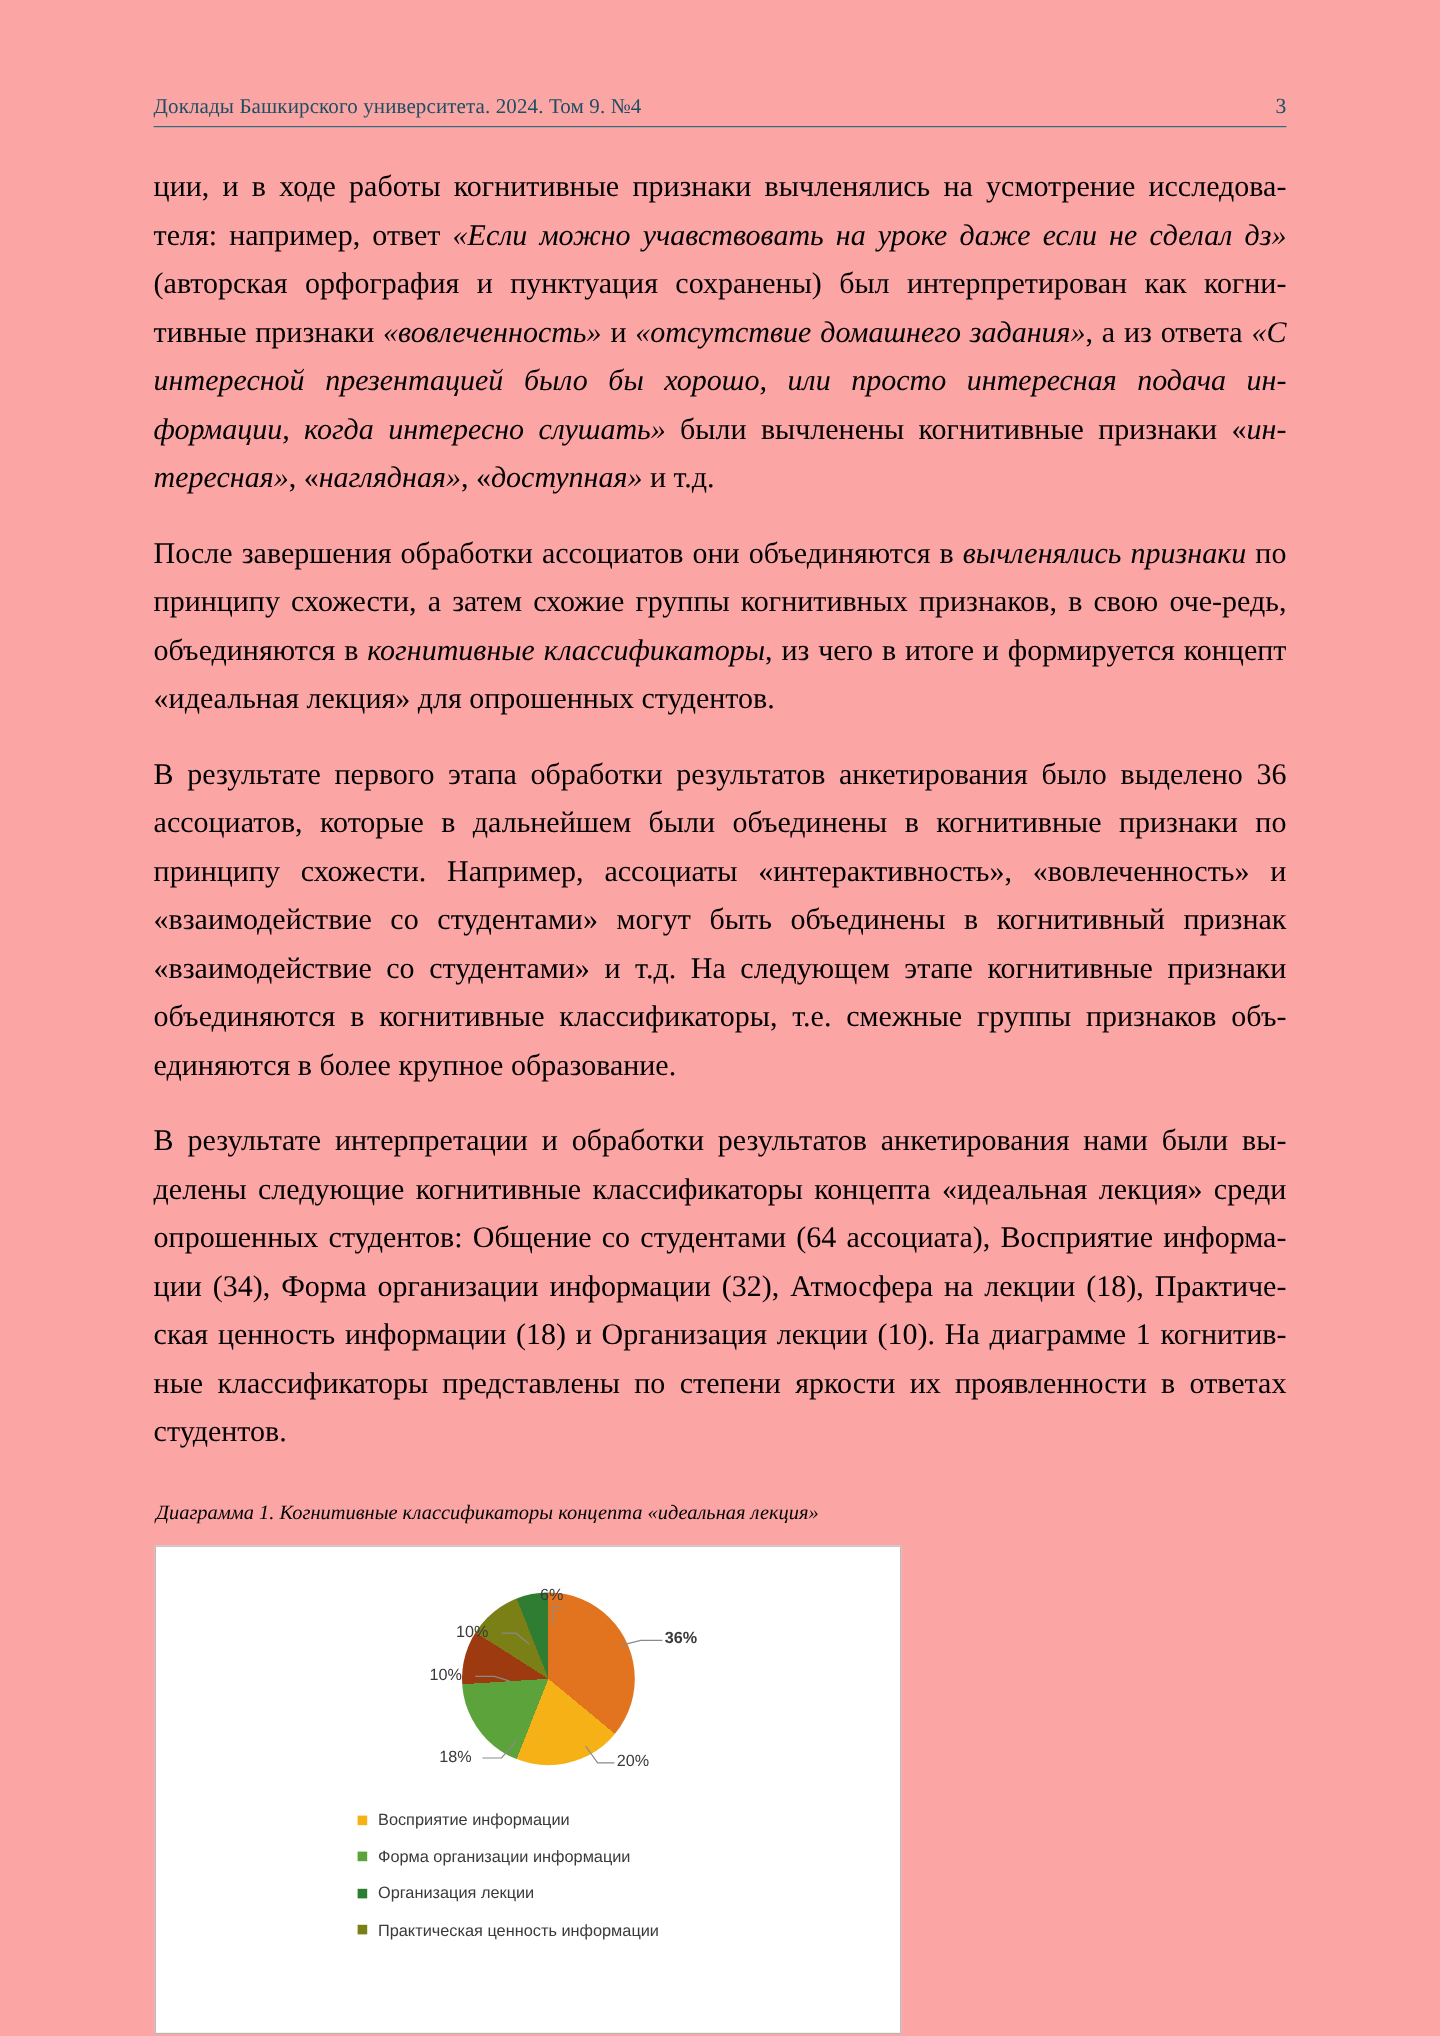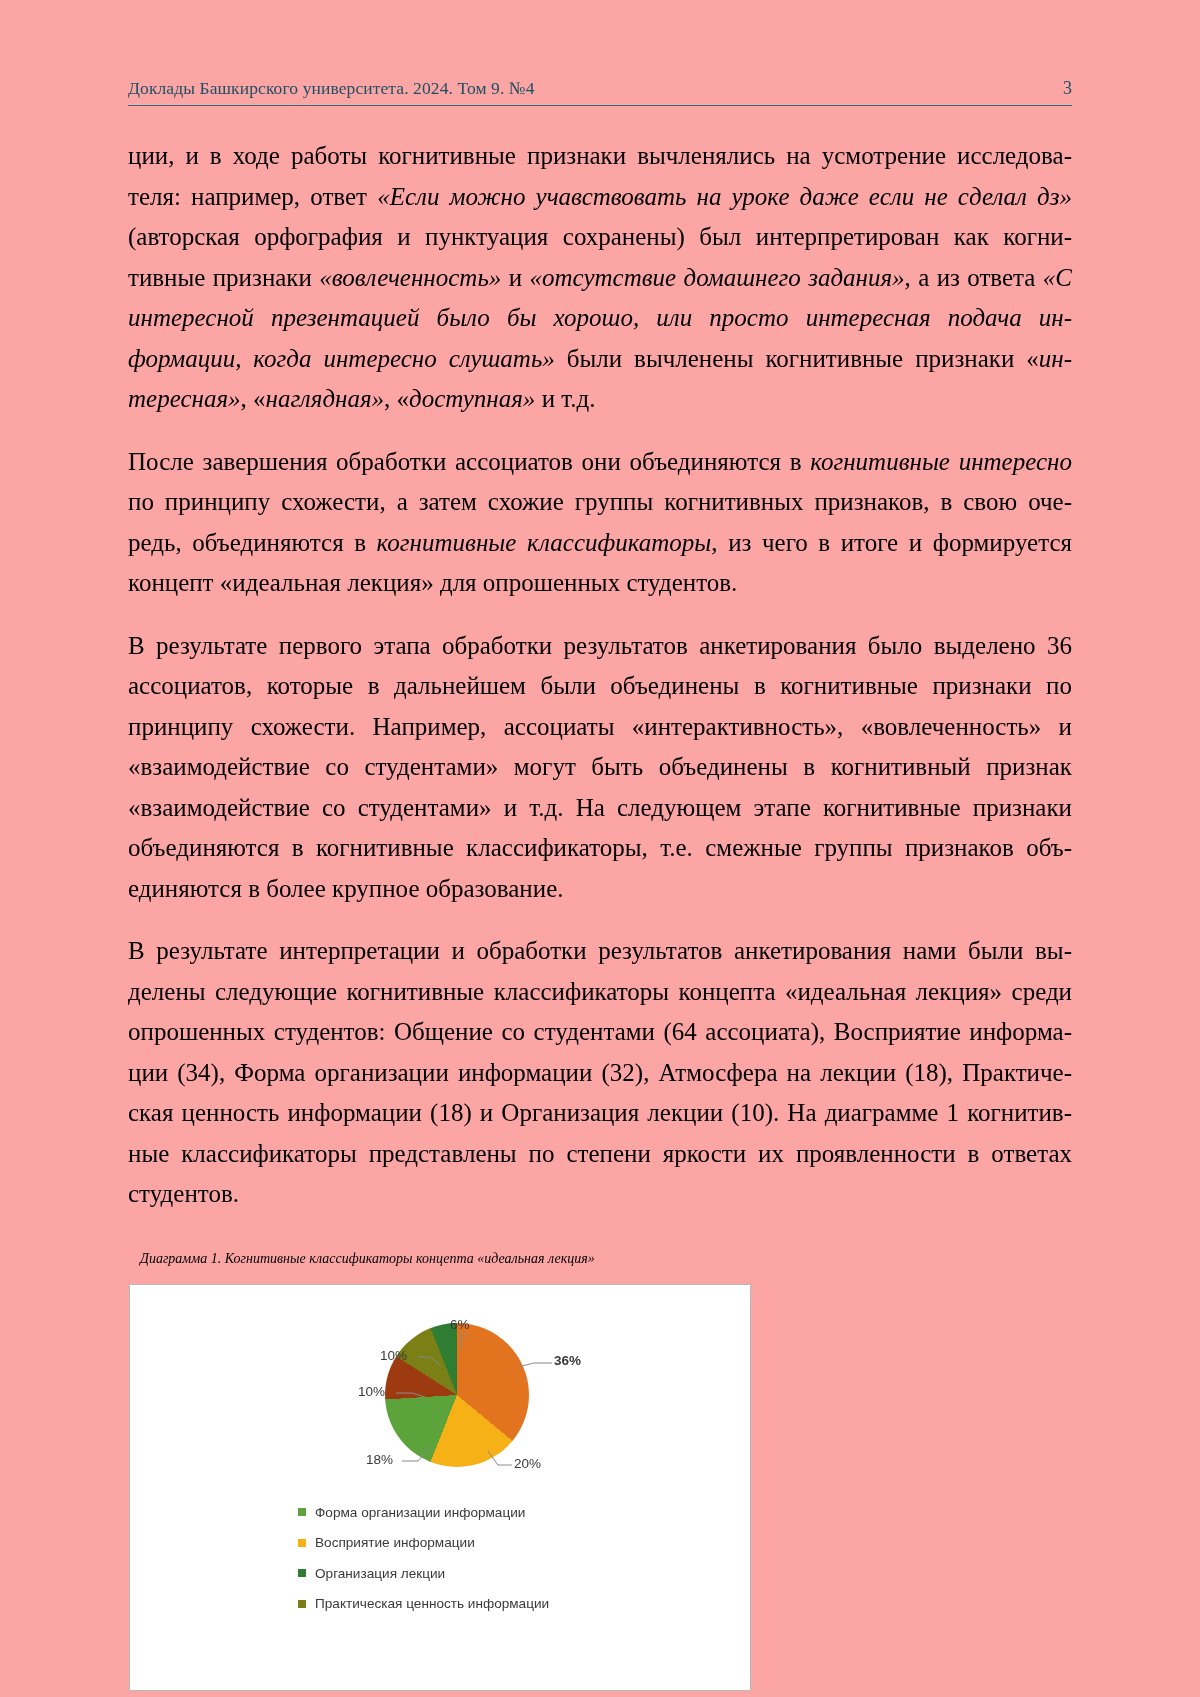--- a/index.html
+++ b/index.html
@@ -56,23 +56,23 @@
     -webkit-hyphens: none;
   }
   p.first {
     margin-top: 30px;
   }
   em {
     font-style: italic;
   }
   
   .fig-caption {
-    font-size: 14px;
+    font-size: 17px;
     font-style: italic;
-    margin: 34px 0 16px 12px;
+    margin: 34px 0 16px 2px;
     line-height: 1.4;
   }
   
   .chart-box {
     position: relative;
     width: 620px;
     height: 405px;
     border: 1px solid #b9b9b9;
     background: #ffffff;
     margin-left: 1px;
@@ -141,21 +141,21 @@
 <div class="page">
   <div class="content">
 
     <div class="runhead">
       <span class="title">Доклады Башкирского университета. 2024. Том 9. №4</span>
       <span class="pageno">3</span>
     </div>
 
     <p class="body first"><span>ции, и в ходе работы когнитивные признаки вычленялись на усмотрение исследова-теля: например, ответ </span><em>«Если можно учавствовать на уроке даже если не сделал дз»</em><span> (авторская орфография и пунктуация сохранены) был интерпретирован как когни-тивные признаки </span><em>«вовлеченность»</em><span> и </span><em>«отсутствие домашнего задания»</em><span>, а из ответа </span><em>«С интересной презентацией было бы хорошо, или просто интересная подача ин-формации, когда интересно слушать»</em><span> были вычленены когнитивные признаки «</span><em>ин-тересная»</em><span>, «</span><em>наглядная»</em><span>, «</span><em>доступная»</em><span> и т.д.</span></p>
 
-    <p class="body"><span>После завершения обработки ассоциатов они объединяются в </span><em>когнитивные интересно</em><span> по принципу схожести, а затем схожие группы когнитивных признаков, в свою оче-редь, объединяются в </span><em>когнитивные классификаторы</em><span>, из чего в итоге и формируется концепт «идеальная лекция» для опрошенных студентов.</span></p>
+    <p class="body"><span>После завершения обработки ассоциатов они объединяются в </span><em>вычленялись признаки</em><span> по принципу схожести, а затем схожие группы когнитивных признаков, в свою оче-редь, объединяются в </span><em>когнитивные классификаторы</em><span>, из чего в итоге и формируется концепт «идеальная лекция» для опрошенных студентов.</span></p>
 
     <p class="body">В результате первого этапа обработки результатов анкетирования было выделено 36 ассоциатов, которые в дальнейшем были объединены в когнитивные признаки по принципу схожести. Например, ассоциаты «интерактивность», «вовлеченность» и «взаимодействие со студентами» могут быть объединены в когнитивный признак «взаимодействие со студентами» и т.д. На следующем этапе когнитивные признаки объединяются в когнитивные классификаторы, т.е. смежные группы признаков объ-единяются в более крупное образование.</p>
 
     <p class="body">В результате интерпретации и обработки результатов анкетирования нами были вы-делены следующие когнитивные классификаторы концепта «идеальная лекция» среди опрошенных студентов: Общение со студентами (64 ассоциата), Восприятие информа-ции (34), Форма организации информации (32), Атмосфера на лекции (18), Практиче-ская ценность информации (18) и Организация лекции (10). На диаграмме 1 когнитив-ные классификаторы представлены по степени яркости их проявленности в ответах студентов.</p>
 
     <div class="fig-caption">Диаграмма 1. Когнитивные классификаторы концепта «идеальная лекция»</div>
 
     <div class="chart-box">
       <div class="pie-wrap">
 
@@ -179,28 +179,28 @@
         <div class="pct" style="left:424px; top:52px;font-weight:bold;">36%</div>
         <div class="pct" style="left:384px; top:155px;">20%</div>
         <div class="pct" style="left:236px; top:151px;">18%</div>
         <div class="pct" style="left:228px; top:83px;">10%</div>
         <div class="pct" style="left:250px; top:47px;">10%</div>
         <div class="pct" style="left:320px; top:16px;">6%</div>
       </div>
 
       <div class="legend">
         <div class="legend-row">
+          <span class="legend-swatch" id="sw1" style="background: rgb(245, 177, 21);"></span>
+          <span class="legend-label">Восприятие информации</span>
+        </div>
+        <div class="legend-row">
           <span class="legend-swatch" id="sw2" style="background: rgb(91, 163, 58);"></span>
           <span class="legend-label">Форма организации информации</span>
         </div>
         <div class="legend-row">
-          <span class="legend-swatch" id="sw1" style="background: rgb(245, 177, 21);"></span>
-          <span class="legend-label">Восприятие информации</span>
-        </div>
-        <div class="legend-row">
           <span class="legend-swatch" id="sw5" style="background: rgb(46, 125, 50);"></span>
           <span class="legend-label">Организация лекции</span>
         </div>
         <div class="legend-row">
           <span class="legend-swatch" id="sw4" style="background: rgb(122, 127, 22);"></span>
           <span class="legend-label">Практическая ценность информации</span>
         </div>
       </div>
     </div>
 

